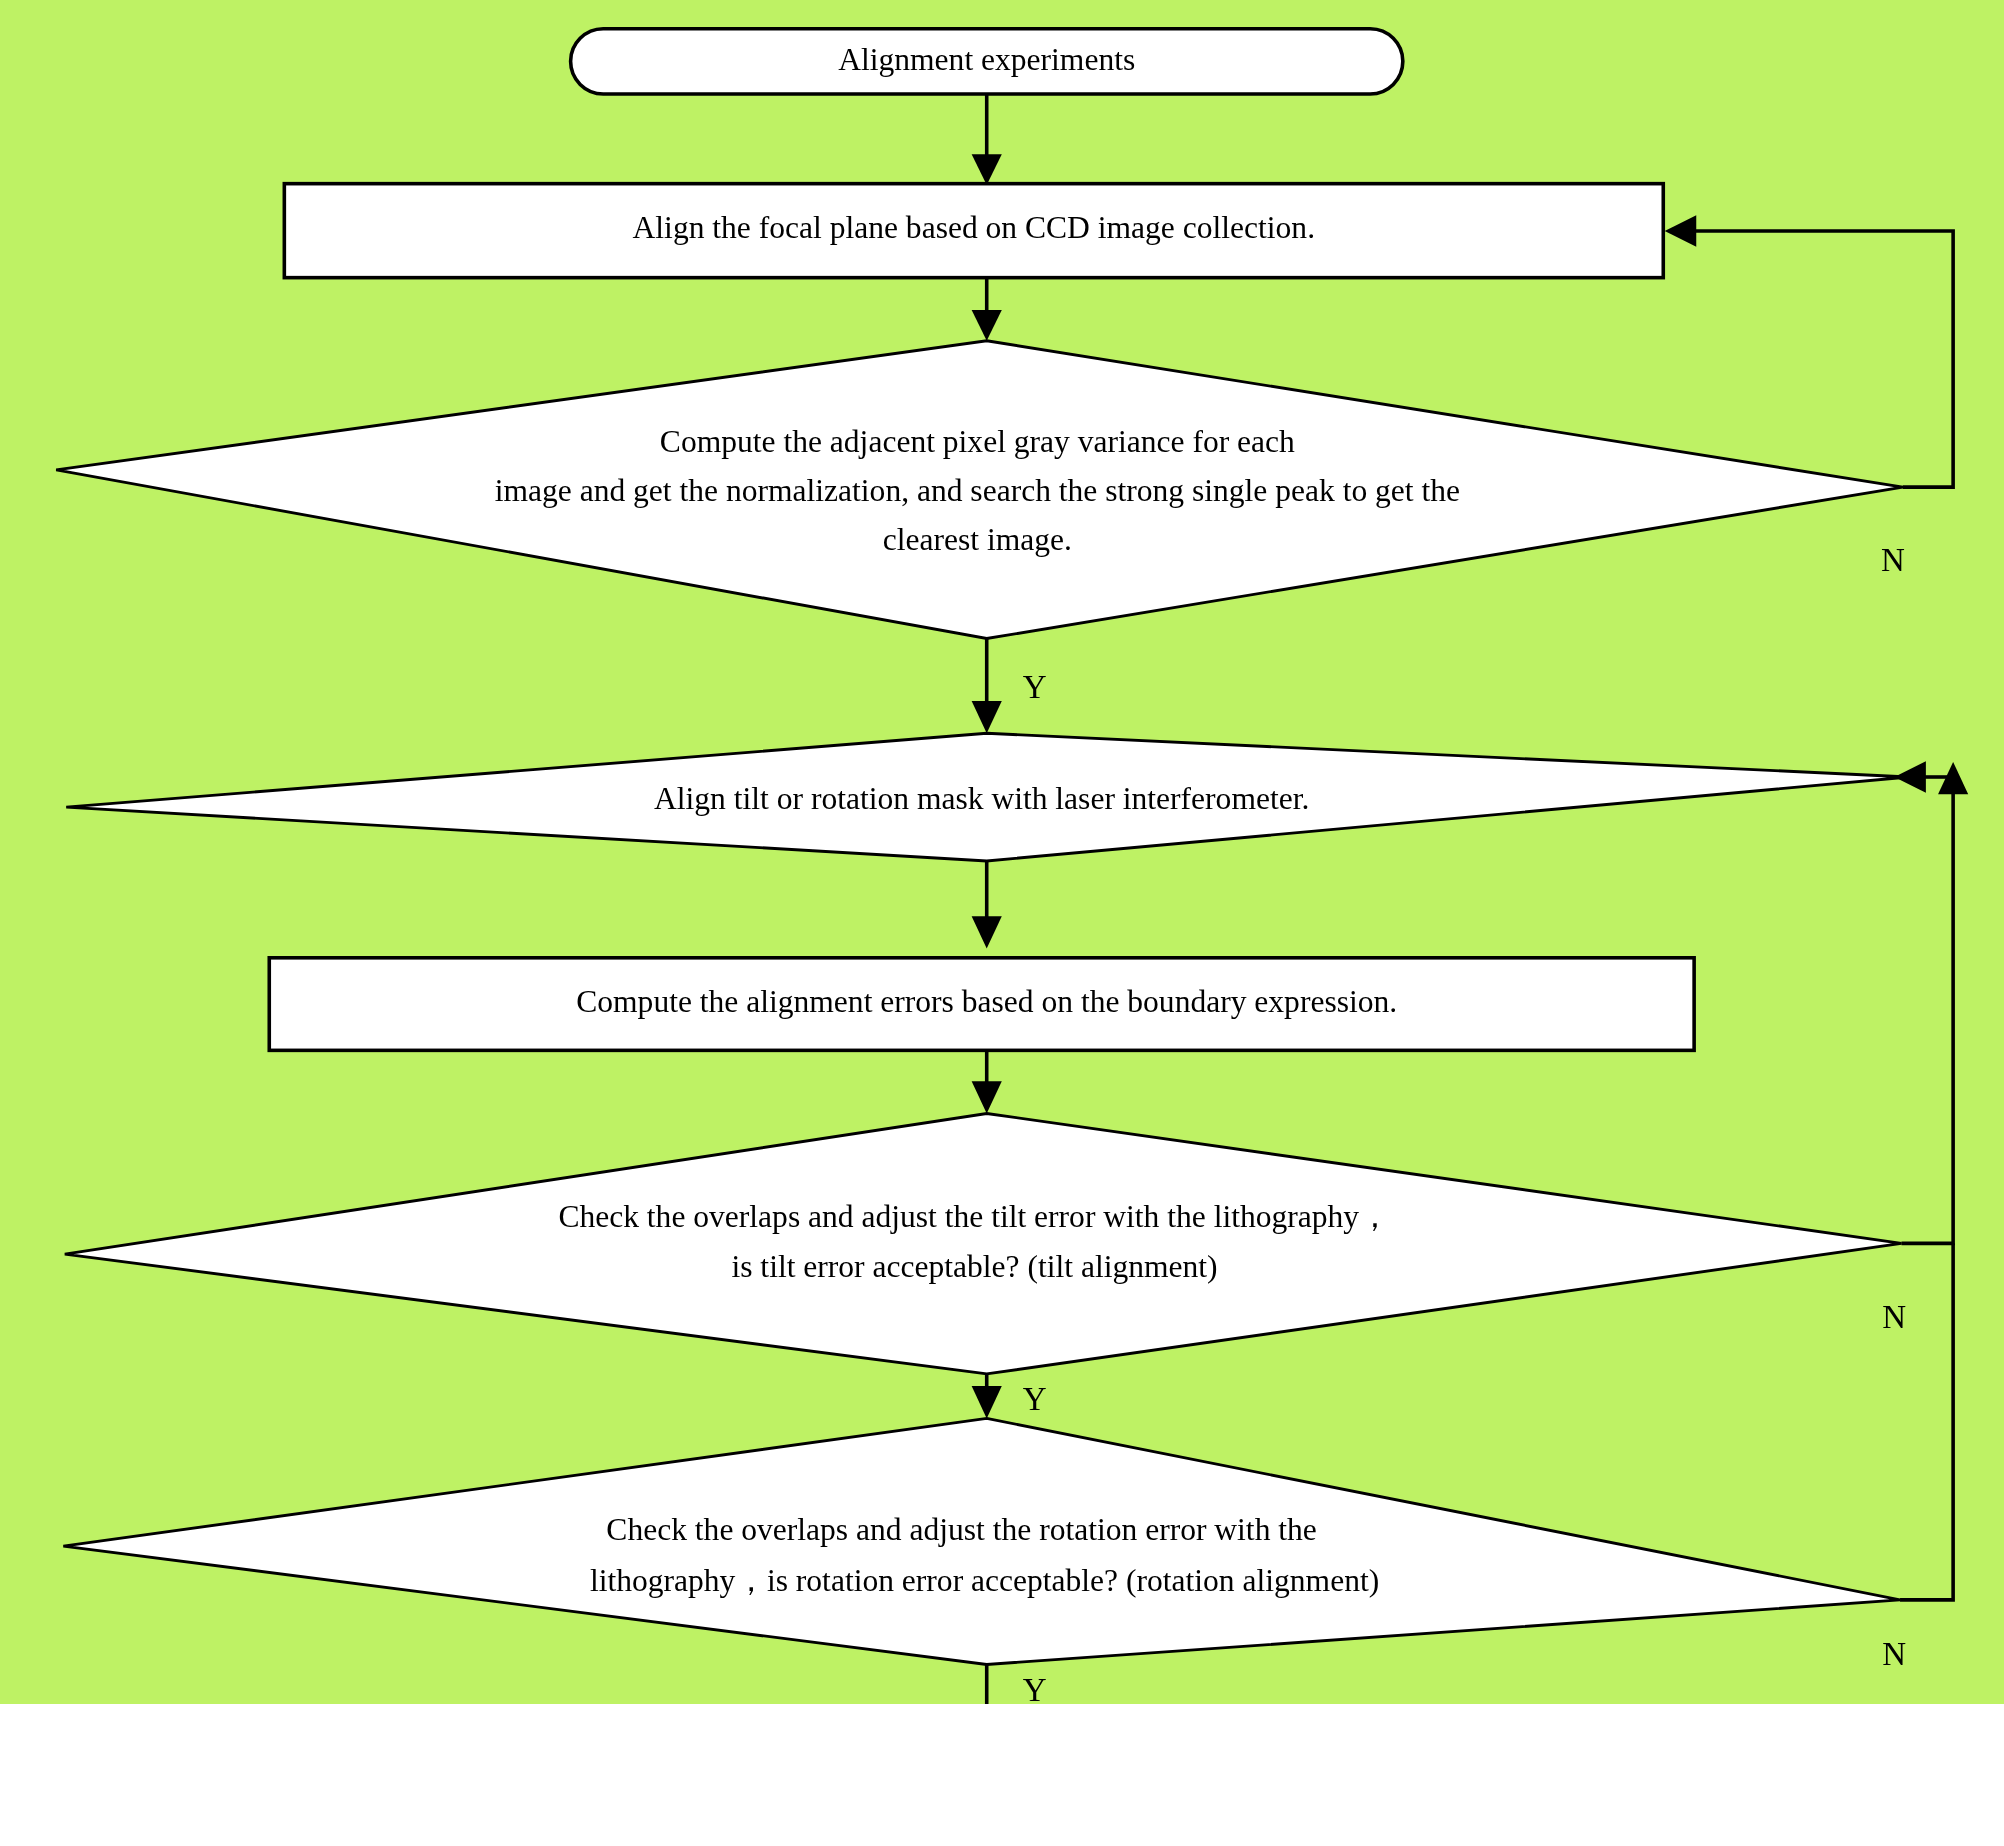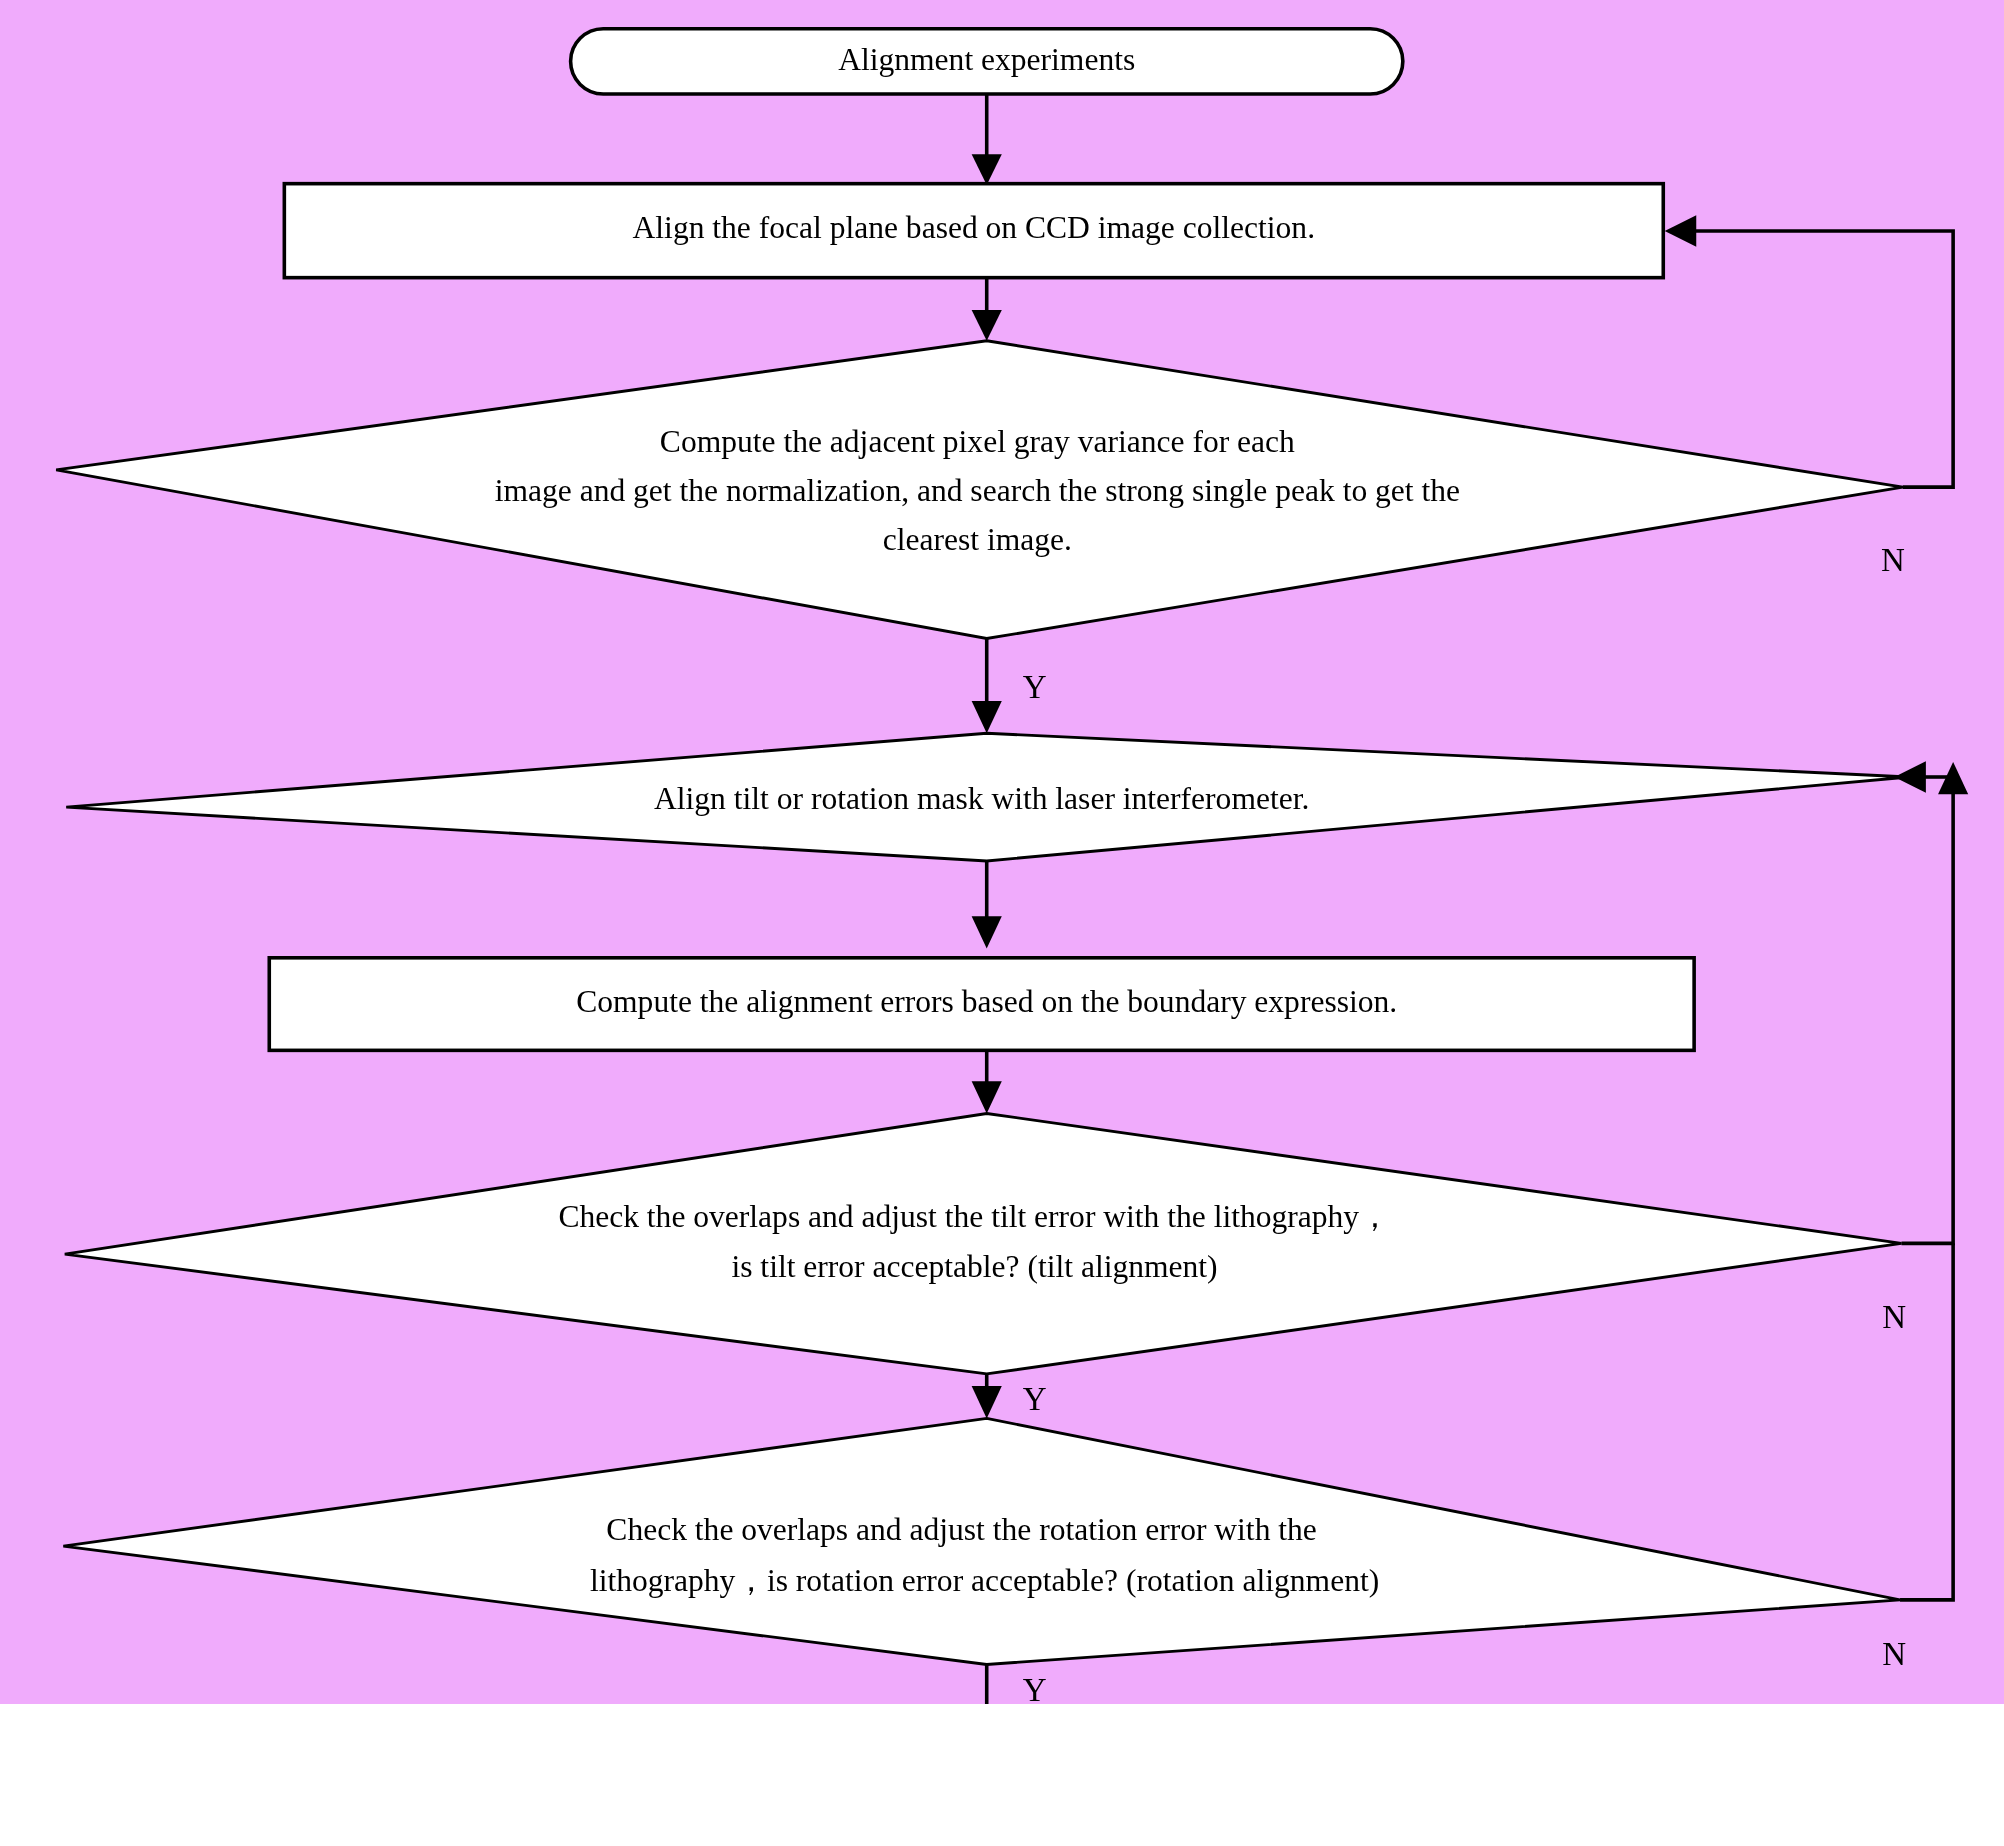--- a/index.html
+++ b/index.html
@@ -7,21 +7,21 @@
     padding: 0;
     background: #ffffff;
   }
   body {
     font-family: "Liberation Serif", "DejaVu Serif", serif;
   }
   #flowchart-root {
     position: relative;
     width: 2005px;
     height: 1704px;
-    background: #f0abfc;
+    background: #bef264;
     overflow: hidden;
   }
   svg#flow-svg {
     position: absolute;
     top: 0;
     left: 0;
     width: 2005px;
     height: 1846px;
     display: block;
   }

